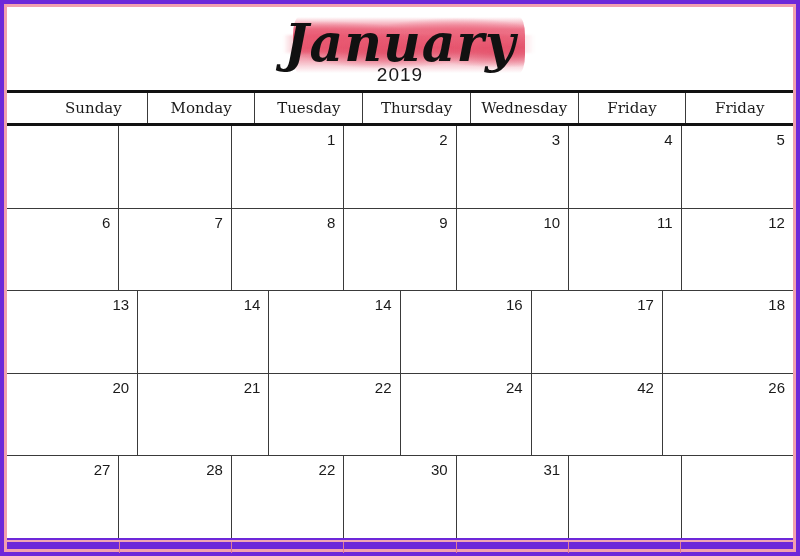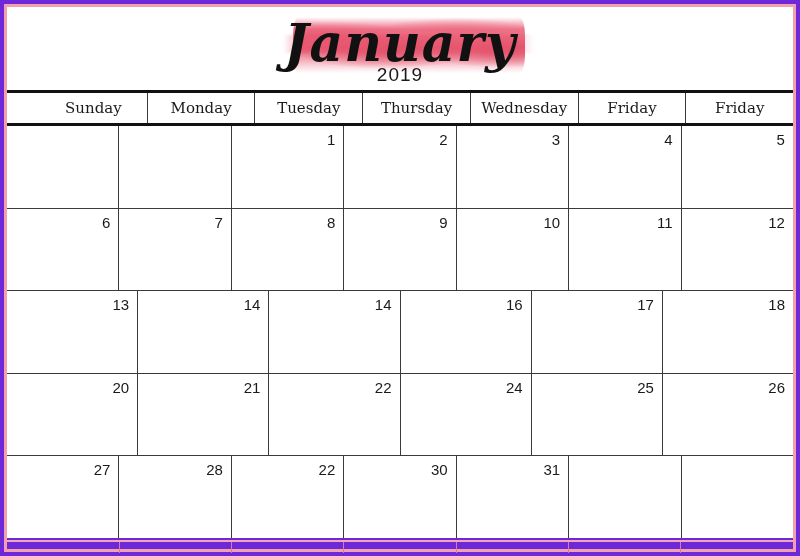--- a/index.html
+++ b/index.html
@@ -281,21 +281,21 @@
       <div class="day-cell">
           <span class="day-num">21</span>
         </div>
       <div class="day-cell">
           <span class="day-num">22</span>
         </div>
       <div class="day-cell">
           <span class="day-num">24</span>
         </div>
       <div class="day-cell">
-          <span class="day-num">25</span>
+          <span class="day-num">42</span>
         </div>
       <div class="day-cell">
           <span class="day-num">26</span>
         </div>
     </div>
 
     <div class="week-row last">
       <div class="day-cell">
           <span class="day-num">27</span>
         </div>

